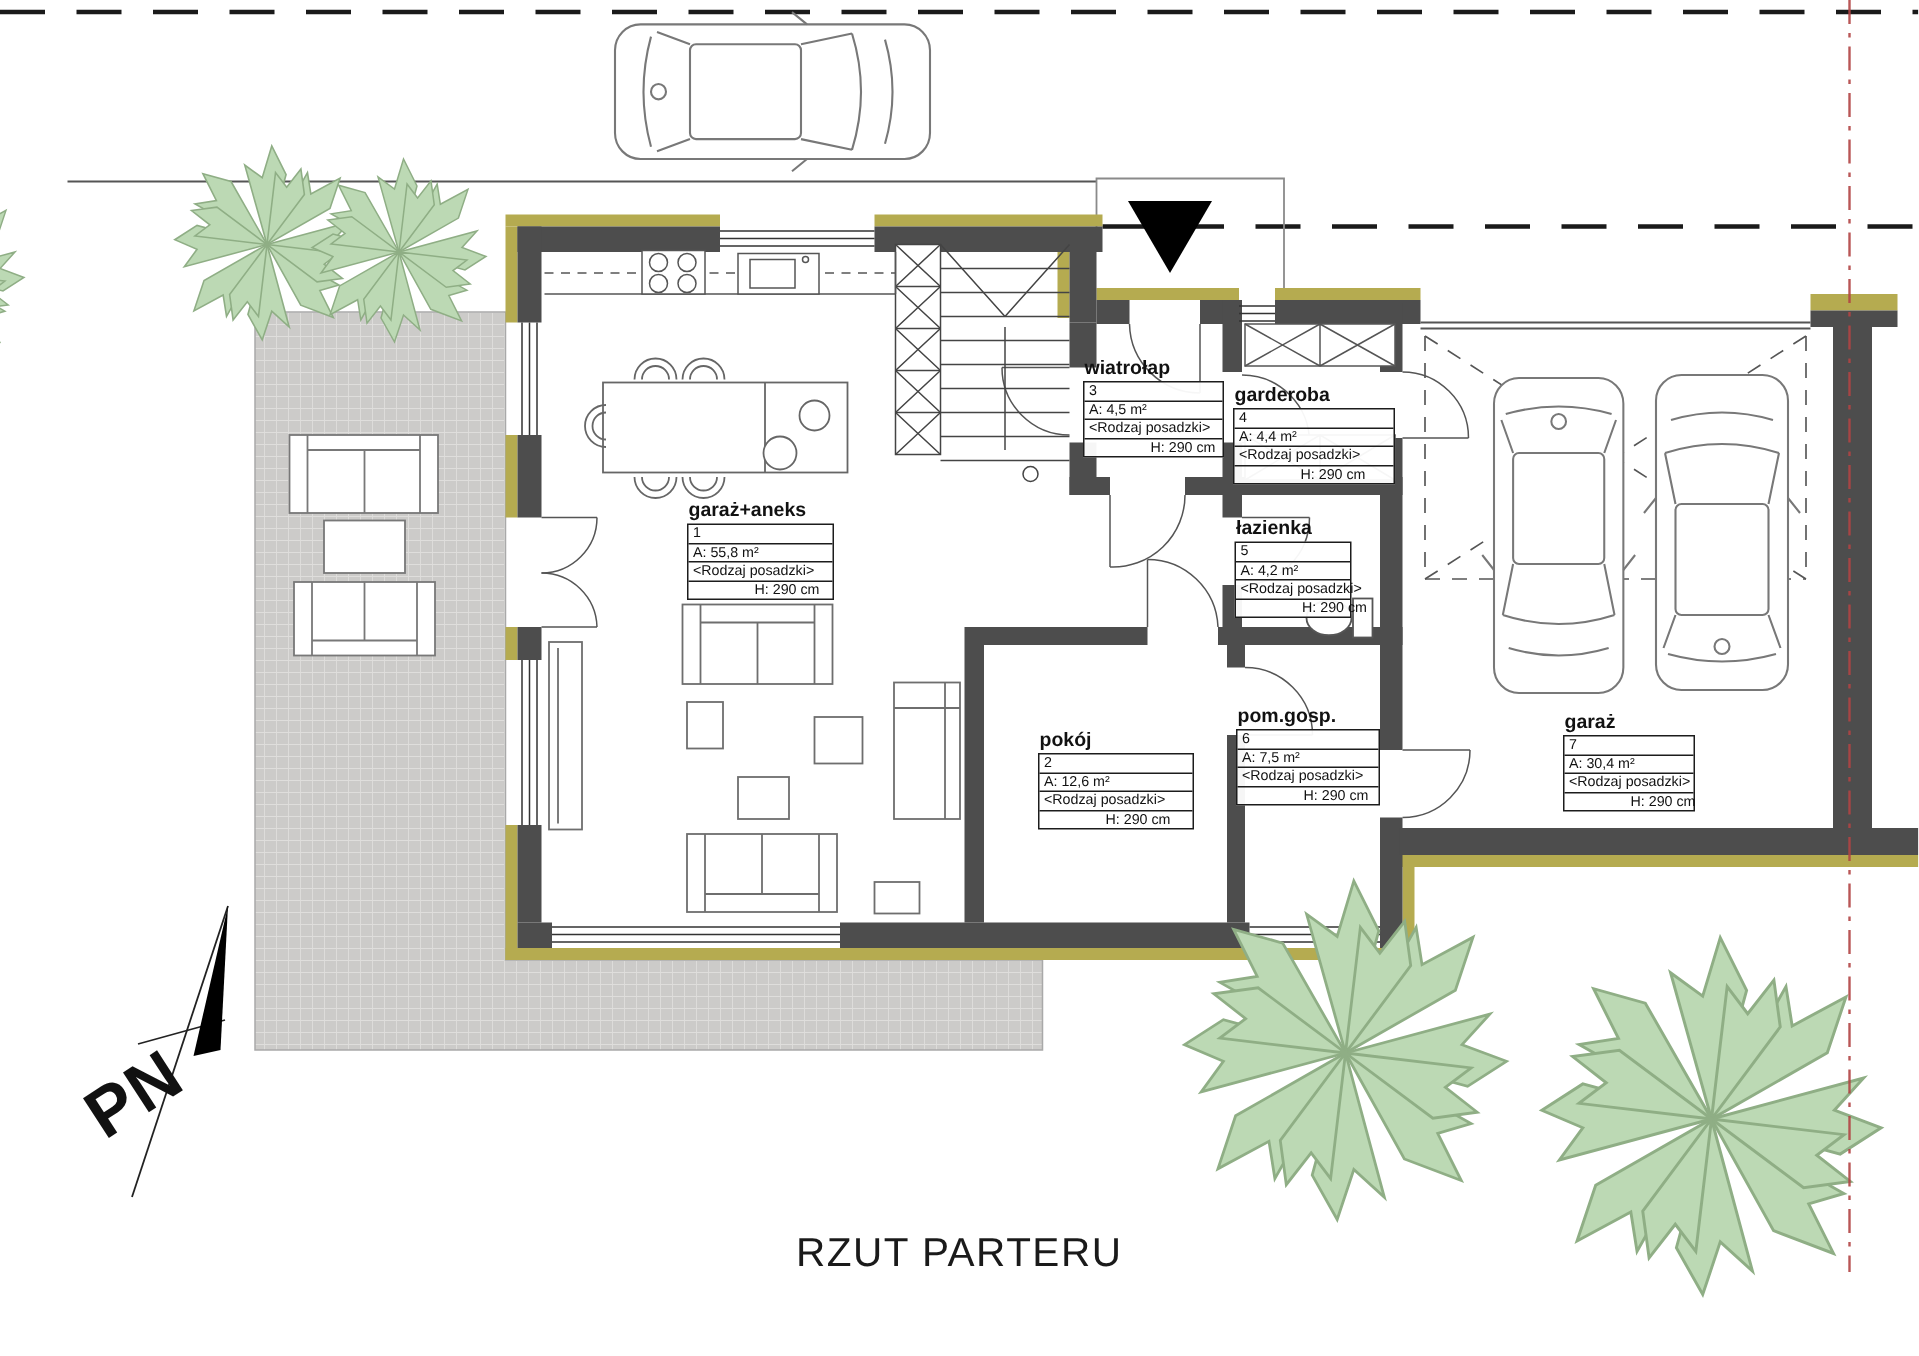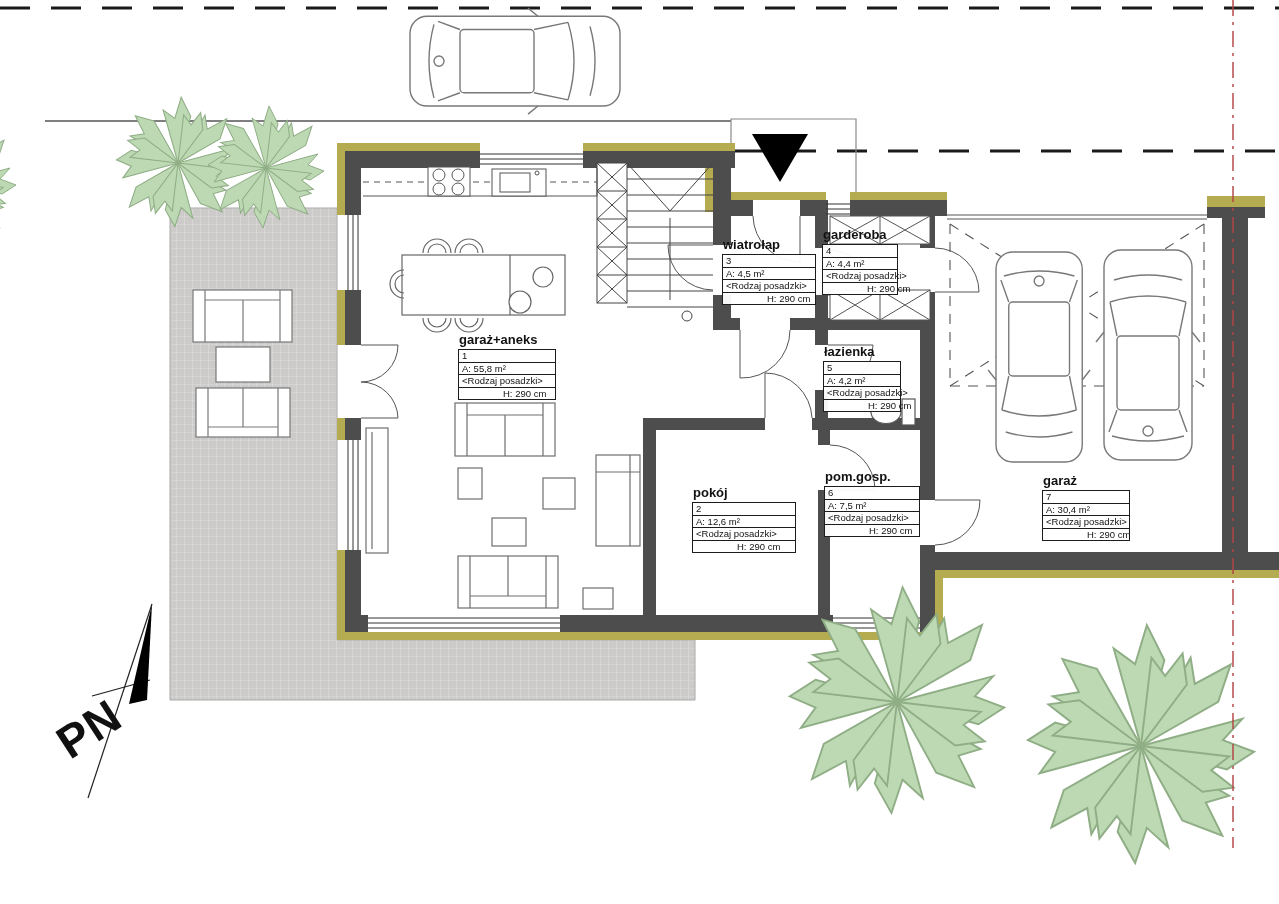--- a/index.html
+++ b/index.html
@@ -343,21 +343,21 @@
   <div class="room-label" style="left:722px;top:238px;width:94px">
     <div class="room-name">wiatrołap</div>
     <div class="room-table">
       <div class="r">3</div>
       <div class="r">A: 4,5 m²</div>
       <div class="r">&lt;Rodzaj posadzki&gt;</div>
       <div class="r">H: 290 cm</div>
     </div>
   </div>
 
-  <div class="room-label" style="left:822px;top:228px;width:76px">
+  <div class="room-label" style="left:822px;top:256px;width:108px">
     <div class="room-name">garderoba</div>
     <div class="room-table">
       <div class="r">4</div>
       <div class="r">A: 4,4 m²</div>
       <div class="r">&lt;Rodzaj posadzki&gt;</div>
       <div class="r">H: 290 cm</div>
     </div>
   </div>
 
   <div class="room-label" style="left:823px;top:345px;width:78px">
@@ -394,13 +394,14 @@
     <div class="room-name">garaż</div>
     <div class="room-table">
       <div class="r">7</div>
       <div class="r">A: 30,4 m²</div>
       <div class="r">&lt;Rodzaj posadzki&gt;</div>
       <div class="r">H: 290 cm</div>
     </div>
   </div>
 
   <div id="north-label">PN</div>
+  <div id="plan-title">RZUT PARTERU</div>
 </div>
 
 </body></html>

